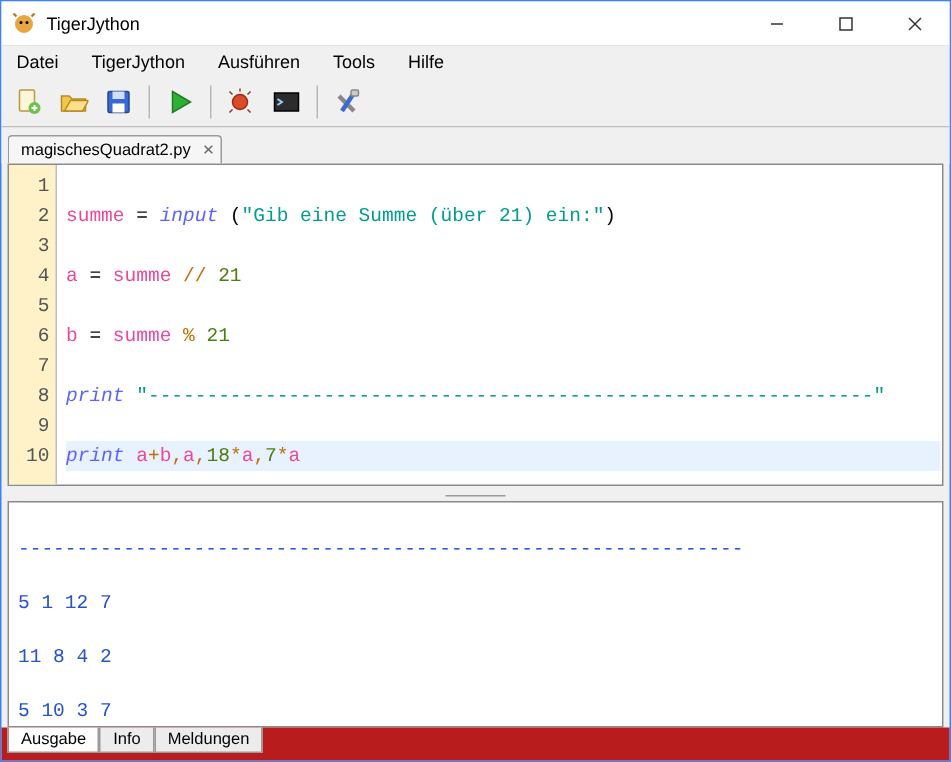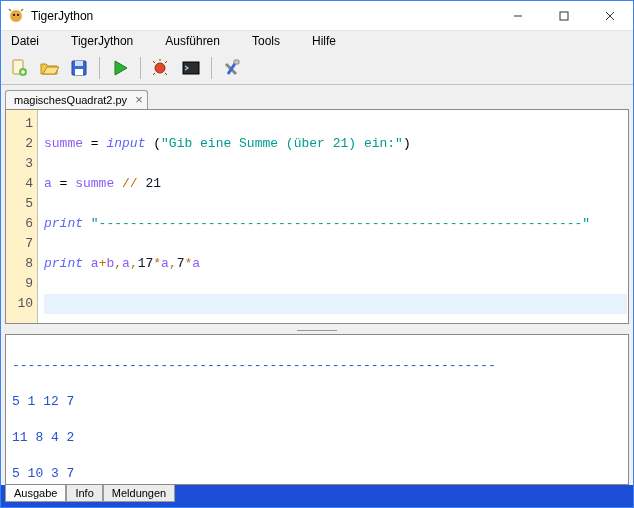--- a/index.html
+++ b/index.html
@@ -4,44 +4,44 @@
 <style>
   * { box-sizing: border-box; }
   html, body { margin:0; padding:0; font-family: "Segoe UI", Tahoma, sans-serif; font-size:12px; }
   .window { width:634px; height:508px; border:1px solid #3b82f6; background:#f0f0f0; display:flex; flex-direction:column; }
   .titlebar { height:30px; background:#fff; display:flex; align-items:center; padding-left:6px; border-bottom:1px solid #e5e5e5;}
   .titlebar .tiger { width:18px; height:18px; margin-right:6px; display:flex; align-items:center; justify-content:center;}
   .titlebar .title { flex:1; color:#000; font-size:12px;}
   .winbtns { display:flex; height:100%;}
   .winbtn { width:46px; display:flex; align-items:center; justify-content:center; color:#666;}
   .winbtn svg { stroke:#333; }
-  .menubar { height:20px; background:#f0f0f0; display:flex; align-items:center; padding:0 4px; color:#000; gap:20px;}
+  .menubar { height:20px; background:#f0f0f0; display:flex; align-items:center; padding:0 4px; color:#000; gap:10px;}
   .menuitem { padding:2px 6px; }
   .toolbar { height:34px; background:#f0f0f0; border-bottom:1px solid #c0c0c0; display:flex; align-items:center; padding:0 6px; gap:6px;}
   .tbtn { width:24px; height:24px; display:flex; align-items:center; justify-content:center;}
   .tsep { width:1px; height:22px; background:#b8b8b8; margin:0 2px;}
   .tabbar { height:24px; display:flex; align-items:flex-end; padding:0 4px; background:#f0f0f0;}
   .tab { background:#f6f6f6; border:1px solid #9a9a9a; border-bottom:none; border-radius:3px 3px 0 0; padding:2px 4px 3px 8px; display:flex; align-items:center; gap:8px; font-size:11px;}
   .tab .close { color:#666; font-size:13px; line-height:1; cursor:pointer;}
   .editor-frame { border:1px solid #8a8a8a; margin:0 4px 4px 4px; background:#fff; flex:0 0 auto; height:215px; display:flex; position:relative;}
   .gutter { width:32px; background:#fff1c8; border-right:1px solid #c0c0c0; text-align:right; padding:4px 4px 0 0; font-family: Consolas, "Courier New", monospace; font-size:13px; color:#555; line-height:20px;}
   .code { flex:1; padding:4px 6px 0 6px; font-family: Consolas, "Courier New", monospace; font-size:13px; line-height:20px; color:#000; white-space:pre; position:relative; overflow:hidden;}
   .cursor-line { position:absolute; left:38px; right:1px; height:20px; background:#e8f2fe; z-index:0;}
   .code .row { position:relative; z-index:1;}
   .kw { color:#5b63ff;font-style:italic; }
-  .num { color:#0f172a; }
+  .num { color:#4d7c0f; }
   .str { color:#009c8f; }
   .op { color:#c26e00; }
-  .id { color:#8b5cf6; }
+  .id { color:#ec4899; }
   .eq { color:#000;}
   .grip { height:6px; margin:0 4px; background:#f0f0f0; display:flex; align-items:center; justify-content:center;}
   .grip .dots { width:40px; height:2px; border-top:1px solid #9a9a9a;}
   .output-frame { border:1px solid #8a8a8a; margin:0 4px 0 4px; background:#fff; flex:1; overflow:hidden;}
   .output { padding:4px 6px; font-family: Consolas, "Courier New", monospace; font-size:13px; line-height:18px; color:#2652d0; white-space:pre;}
-  .bottom-tabs { height:22px; background:#1d4ed8; display:flex; align-items:flex-start; padding:0 4px; gap:0;}
+  .bottom-tabs { height:22px; background:#b91c1c; display:flex; align-items:flex-start; padding:0 4px; gap:0;}
   .btab { border:1px solid #9a9a9a; border-top:none; padding:2px 8px; font-size:11px; background:#ececec;}
   .btab.active { background:#fdfdfd; }
 </style>
 </head>
 <body>
 
 <div class="window">
 
   <div class="titlebar">
     <span class="tiger">
@@ -148,22 +148,23 @@
         <div>6</div>
       <div>7</div>
         <div>8</div>
         <div>9</div>
       <div>10</div>
     </div>
     <div class="cursor-line" style="top:184px;"></div>
     <div class="code">
 <div class="row"><span class="id">summe</span><span class="eq"> = </span><span class="kw">input</span><span> (</span><span class="str">"Gib eine Summe (über 21) ein:"</span><span>)</span></div>
 <div class="row"><span class="id">a</span><span> = </span><span class="id">summe </span><span class="op">//</span><span class="num"> 21</span></div>
+<div class="row"><span class="id">b</span><span> = </span><span class="id">summe </span><span class="op">%</span><span class="num"> 21</span></div>
 <div class="row"><span class="kw">print</span><span class="str"> "--------------------------------------------------------------"</span></div>
-<div class="row"><span class="kw">print</span><span class="id"> a</span><span class="op">+</span><span class="id">b</span><span class="op">,</span><span class="id">a</span><span class="op">,</span><span class="num">17</span><span class="op">*</span><span class="id">a</span><span class="op">,</span><span class="num">7</span><span class="op">*</span><span class="id">a</span></div>
+<div class="row"><span class="kw">print</span><span class="id"> a</span><span class="op">+</span><span class="id">b</span><span class="op">,</span><span class="id">a</span><span class="op">,</span><span class="num">18</span><span class="op">*</span><span class="id">a</span><span class="op">,</span><span class="num">7</span><span class="op">*</span><span class="id">a</span></div>
 
 
 
 
 
     </div>
   </div>
 
   <div class="grip">
       <div class="dots"></div>

